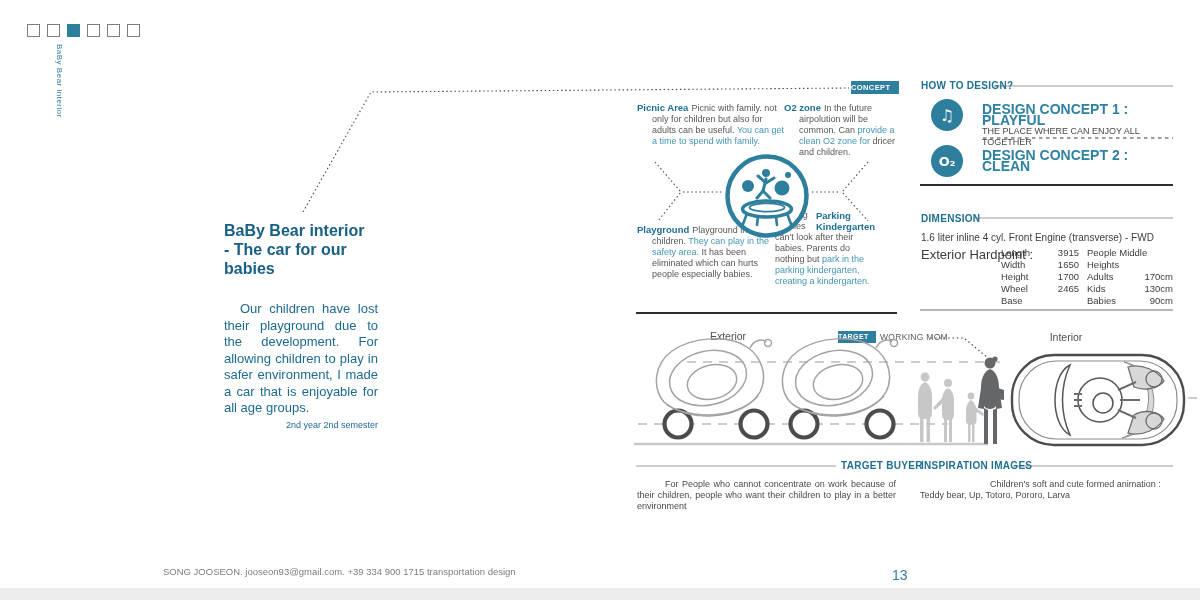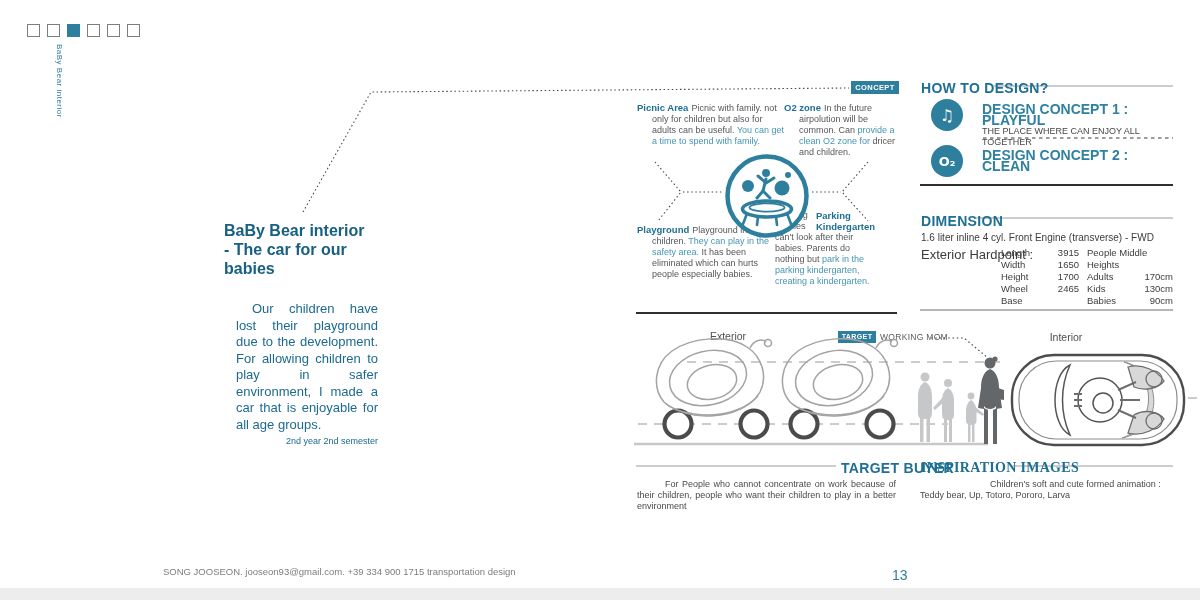--- a/index.html
+++ b/index.html
@@ -12,42 +12,42 @@
   #tabs { left:27px; top:24px; display:flex; gap:7px; }
   .sq { width:13px; height:13px; border:1.5px solid #7d7d7d; background:#fff; }
   .sq.active { background:#2e7f9e; border-color:#2e7f9e; }
 
   
   #side-label { left:55px; top:44px; writing-mode:vertical-rl; font-size:8px; letter-spacing:.5px; color:#2e7f9e; }
 
   
   #intro { left:224px; top:221px; width:154px; }
   #intro .title { font-size:16px; font-weight:bold; color:#176084; line-height:19px; }
-  #intro .para { margin-top:23px; font-size:13px; color:#1c6a90; line-height:16.5px; text-align:justify; text-indent:16px;margin-left:12px; }
+  #intro .para { margin-top:23px; font-size:13px; color:#1c6a90; line-height:16.5px; text-align:justify; text-indent:16px; }
   #intro .byline { margin-top:3px; font-size:9px; color:#1c6a90; text-align:right; }
 
   
-  .badge { background:#2e7f9e; color:#fff; font-size:7.5px; font-weight:bold; letter-spacing:.4px; text-align:center; line-height:13px; }
+  .badge { background:#2e7f9e; color:#fff; font-size:7.5px; font-weight:bold; letter-spacing:.4px; text-align:left; line-height:13px; }
   #concept-badge { left:851px; top:81px; width:48px; height:13px; }
   #target-badge { left:838px; top:331px; width:38px; height:12px; line-height:12px; font-size:7px; }
 
   
   .citem { font-size:9px; line-height:11px; color:#56575b; }
   .citem p { padding-left:15px; text-indent:-15px; }
   .clabel { font-size:9.5px; font-weight:bold; color:#1e6f93; padding-right:3px; }
   .chl { color:#4596b4; }
   #c-picnic { left:637px; top:102px; width:148px; }
   #c-o2 { left:784px; top:102px; width:113px; }
   #c-playground { left:637px; top:224px; width:143px; }
   #c-parking { left:775px; top:210px; width:105px; }
   #c-parking .clabel-block { float:right; width:64px; font-size:9.5px; font-weight:bold; color:#1e6f93; line-height:11px; }
   #c-parking p { padding-left:0; text-indent:0; }
 
   
-  .sec-header { font-size:14px; font-weight:bold; color:#1e6f93; letter-spacing:.3px; }
+  .sec-header { font-size:10px; font-weight:bold; color:#1e6f93; letter-spacing:.3px; }
   #htd-header { left:921px; top:80px; }
   .round-icon { width:32px; height:32px; border-radius:50%; background:#2e7f9e; color:#fff; display:flex; align-items:center; justify-content:center; font-family:"DejaVu Sans",sans-serif; }
   #htd-icon1 { left:931px; top:99px; font-size:16px; }
   #htd-icon2 { left:931px; top:145px; font-size:13px; font-weight:bold; }
   .htd-text { width:195px; line-height:11px; }
   #htd-text1 { left:982px; top:104px; }
   #htd-text2 { left:982px; top:150px; }
   .htd-title { font-size:14px; font-weight:bold; color:#2e81a1; }
   .htd-sub { font-size:9px; color:#474747; }
 
@@ -61,21 +61,21 @@
   .dim-row { display:flex; justify-content:space-between;gap:20px; }
 
   
   #exterior-label { left:698px; top:330px; width:60px; text-align:center; font-size:10.5px; color:#4f4f4f; }
   #interior-label { left:1036px; top:331px; width:60px; text-align:center; font-size:10.5px; color:#4f4f4f; }
   #working-mom { left:880px; top:332px; font-size:8.5px; color:#5a5a5a; letter-spacing:.3px; }
 
   
   #tb-header { left:841px; top:460px; }
   #tb-text { left:637px; top:479px; width:259px; font-size:9px; line-height:11px; color:#4a4a4a; text-align:justify; text-indent:28px; }
-  #insp-header { left:921px; top:460px;font-family:Liberation Serif, serif; }
+  #insp-header { left:921px; top:460px; }
   #insp-text { left:920px; top:479px; width:257px; font-size:9px; line-height:11px; color:#4a4a4a; text-indent:70px; }
 
   
   #footer { left:163px; top:566px; font-size:9.5px; color:#7d7d7d; }
   #page-num { left:892px; top:567px; font-size:14px; color:#2e7f9e; }
   #bottom-strip { left:0; top:588px; width:1200px; height:12px; background:#ededed; }
 
   svg { display:block; }
 </style>
 </head>

